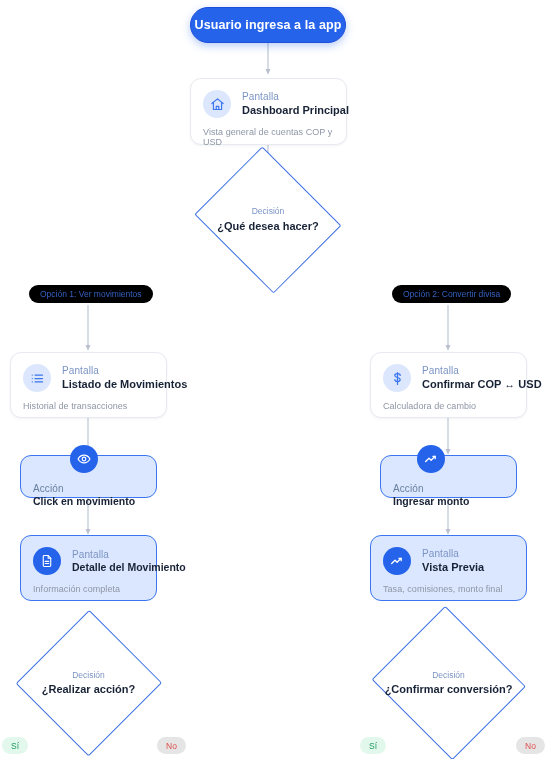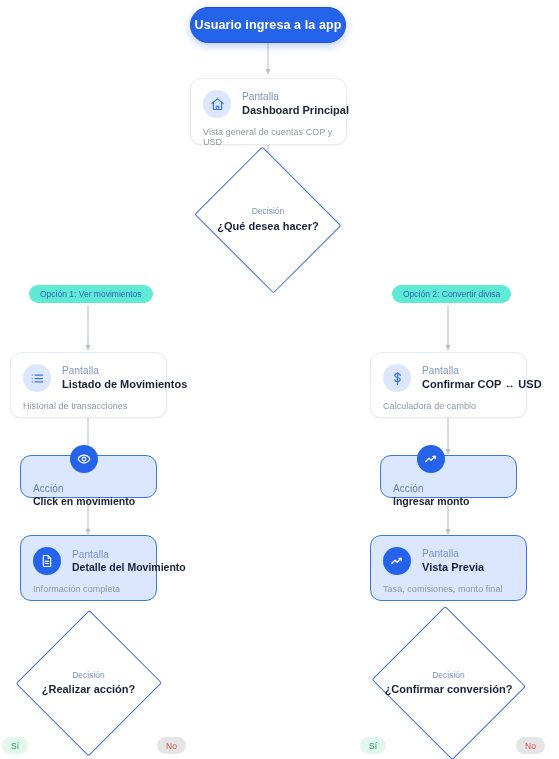--- a/index.html
+++ b/index.html
@@ -136,21 +136,21 @@
     color: #182236;
     white-space: nowrap;
   }
 
   
   .opt-pill {
     position: absolute;
     display: flex;
     align-items: center;
     justify-content: center;
-    background: #5eead4;
+    background: #000000;
     color: #3460c0;
     border-radius: 11px;
     font-size: 8.5px;
     height: 18px;
     padding: 0 11px;
     white-space: nowrap;
   }
 
   
   .yn-pill {

